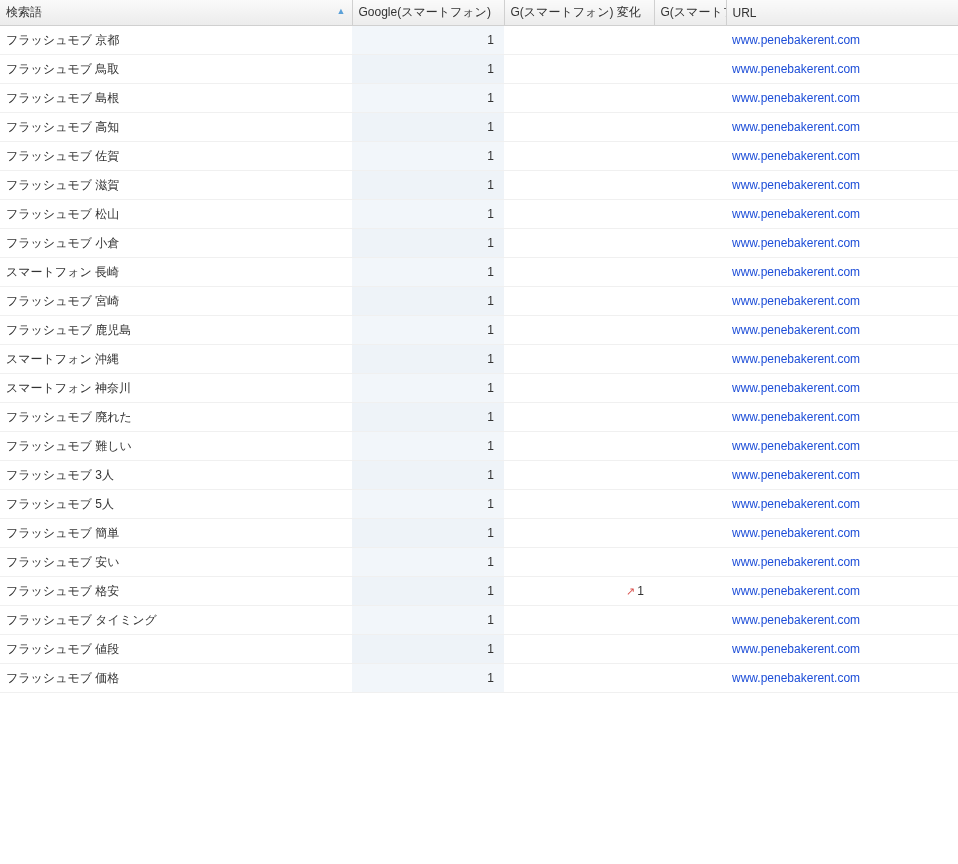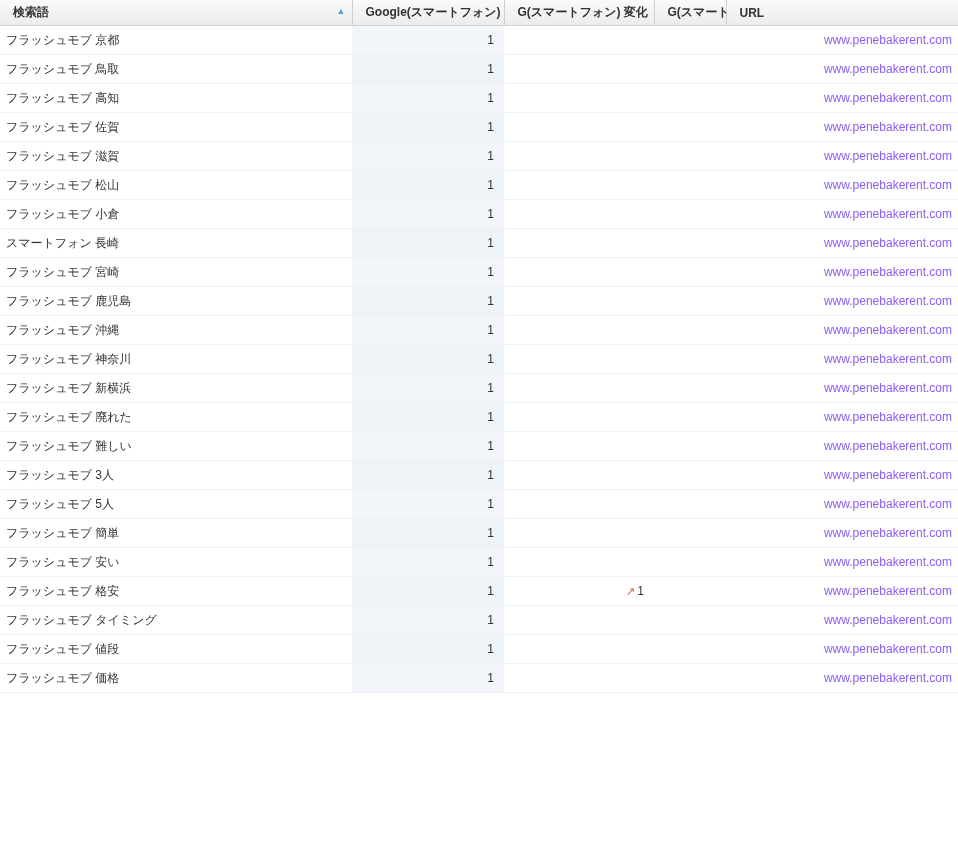--- a/index.html
+++ b/index.html
@@ -12,29 +12,29 @@
   }
   table {
     border-collapse: collapse;
     width: 100%;
     table-layout: fixed;
   }
   thead th {
     background: linear-gradient(#fafafa, #ececec);
     border-bottom: 1px solid #d0d0d0;
     border-right: 1px solid #d0d0d0;
-    font-weight: bold;
+    font-weight: normal;
     text-align: left;
-    padding: 4px 13px;
+    padding: 4px 6px;
     height: 24px;
     position: relative;
     white-space: nowrap;
     overflow: hidden;
   }
-  thead th.numcol { text-align: right; padding-right: 8px; }
+  thead th.numcol { padding-right: 8px; }
   thead th.sortcol { }
   .sort-arrow {
     color: #5aa0d8;
     font-size: 9px;
     position: absolute;
     right: 6px;
     top: 6px;
   }
   tbody td {
     border-bottom: 1px solid #f0f0f0;
@@ -45,21 +45,21 @@
     vertical-align: middle;
   }
   .col-keyword { width: 352px; }
   .col-google  { width: 152px; }
   .col-change  { width: 150px; }
   .col-trunc   { width: 72px;  }
   .col-url     { width: 232px; }
   td.num { text-align: right; padding-right: 10px; }
   td.google { background: #f2f6fa; }
   tbody tr:nth-child(even) td.google { background: #eef3f8; }
-  td.url { color: #8b5cf6; text-align: right; }
+  td.url { color: #1d4ed8; }
   .up-arrow {
     color: #d9534f;
     margin-right: 2px;
     font-size: 11px;
     display: inline-block;
   }
 </style>
 </head>
 <body>
 
@@ -100,20 +100,27 @@
         <td class="url">www.penebakerent.com</td>
       </tr>
       <tr>
         <td>フラッシュモブ 鳥取</td>
         <td class="num google">1</td>
         <td class="num"></td>
         <td class="num"></td>
         <td class="url">www.penebakerent.com</td>
       </tr>
       <tr>
+        <td>フラッシュモブ 島根</td>
+        <td class="num google">1</td>
+        <td class="num"></td>
+        <td class="num"></td>
+        <td class="url">www.penebakerent.com</td>
+      </tr>
+      <tr>
         <td>フラッシュモブ 高知</td>
         <td class="num google">1</td>
         <td class="num"></td>
         <td class="num"></td>
         <td class="url">www.penebakerent.com</td>
       </tr>
       <tr>
         <td>フラッシュモブ 佐賀</td>
         <td class="num google">1</td>
         <td class="num"></td>
@@ -156,35 +163,28 @@
         <td class="url">www.penebakerent.com</td>
       </tr>
       <tr>
         <td>フラッシュモブ 鹿児島</td>
         <td class="num google">1</td>
         <td class="num"></td>
         <td class="num"></td>
         <td class="url">www.penebakerent.com</td>
       </tr>
       <tr>
-        <td>フラッシュモブ 沖縄</td>
-        <td class="num google">1</td>
-        <td class="num"></td>
-        <td class="num"></td>
-        <td class="url">www.penebakerent.com</td>
-      </tr>
-      <tr>
-        <td>フラッシュモブ 神奈川</td>
-        <td class="num google">1</td>
-        <td class="num"></td>
-        <td class="num"></td>
-        <td class="url">www.penebakerent.com</td>
-      </tr>
-      <tr>
-        <td>フラッシュモブ 新横浜</td>
+        <td>スマートフォン 沖縄</td>
+        <td class="num google">1</td>
+        <td class="num"></td>
+        <td class="num"></td>
+        <td class="url">www.penebakerent.com</td>
+      </tr>
+      <tr>
+        <td>スマートフォン 神奈川</td>
         <td class="num google">1</td>
         <td class="num"></td>
         <td class="num"></td>
         <td class="url">www.penebakerent.com</td>
       </tr>
       <tr>
         <td>フラッシュモブ 廃れた</td>
         <td class="num google">1</td>
         <td class="num"></td>
         <td class="num"></td>

